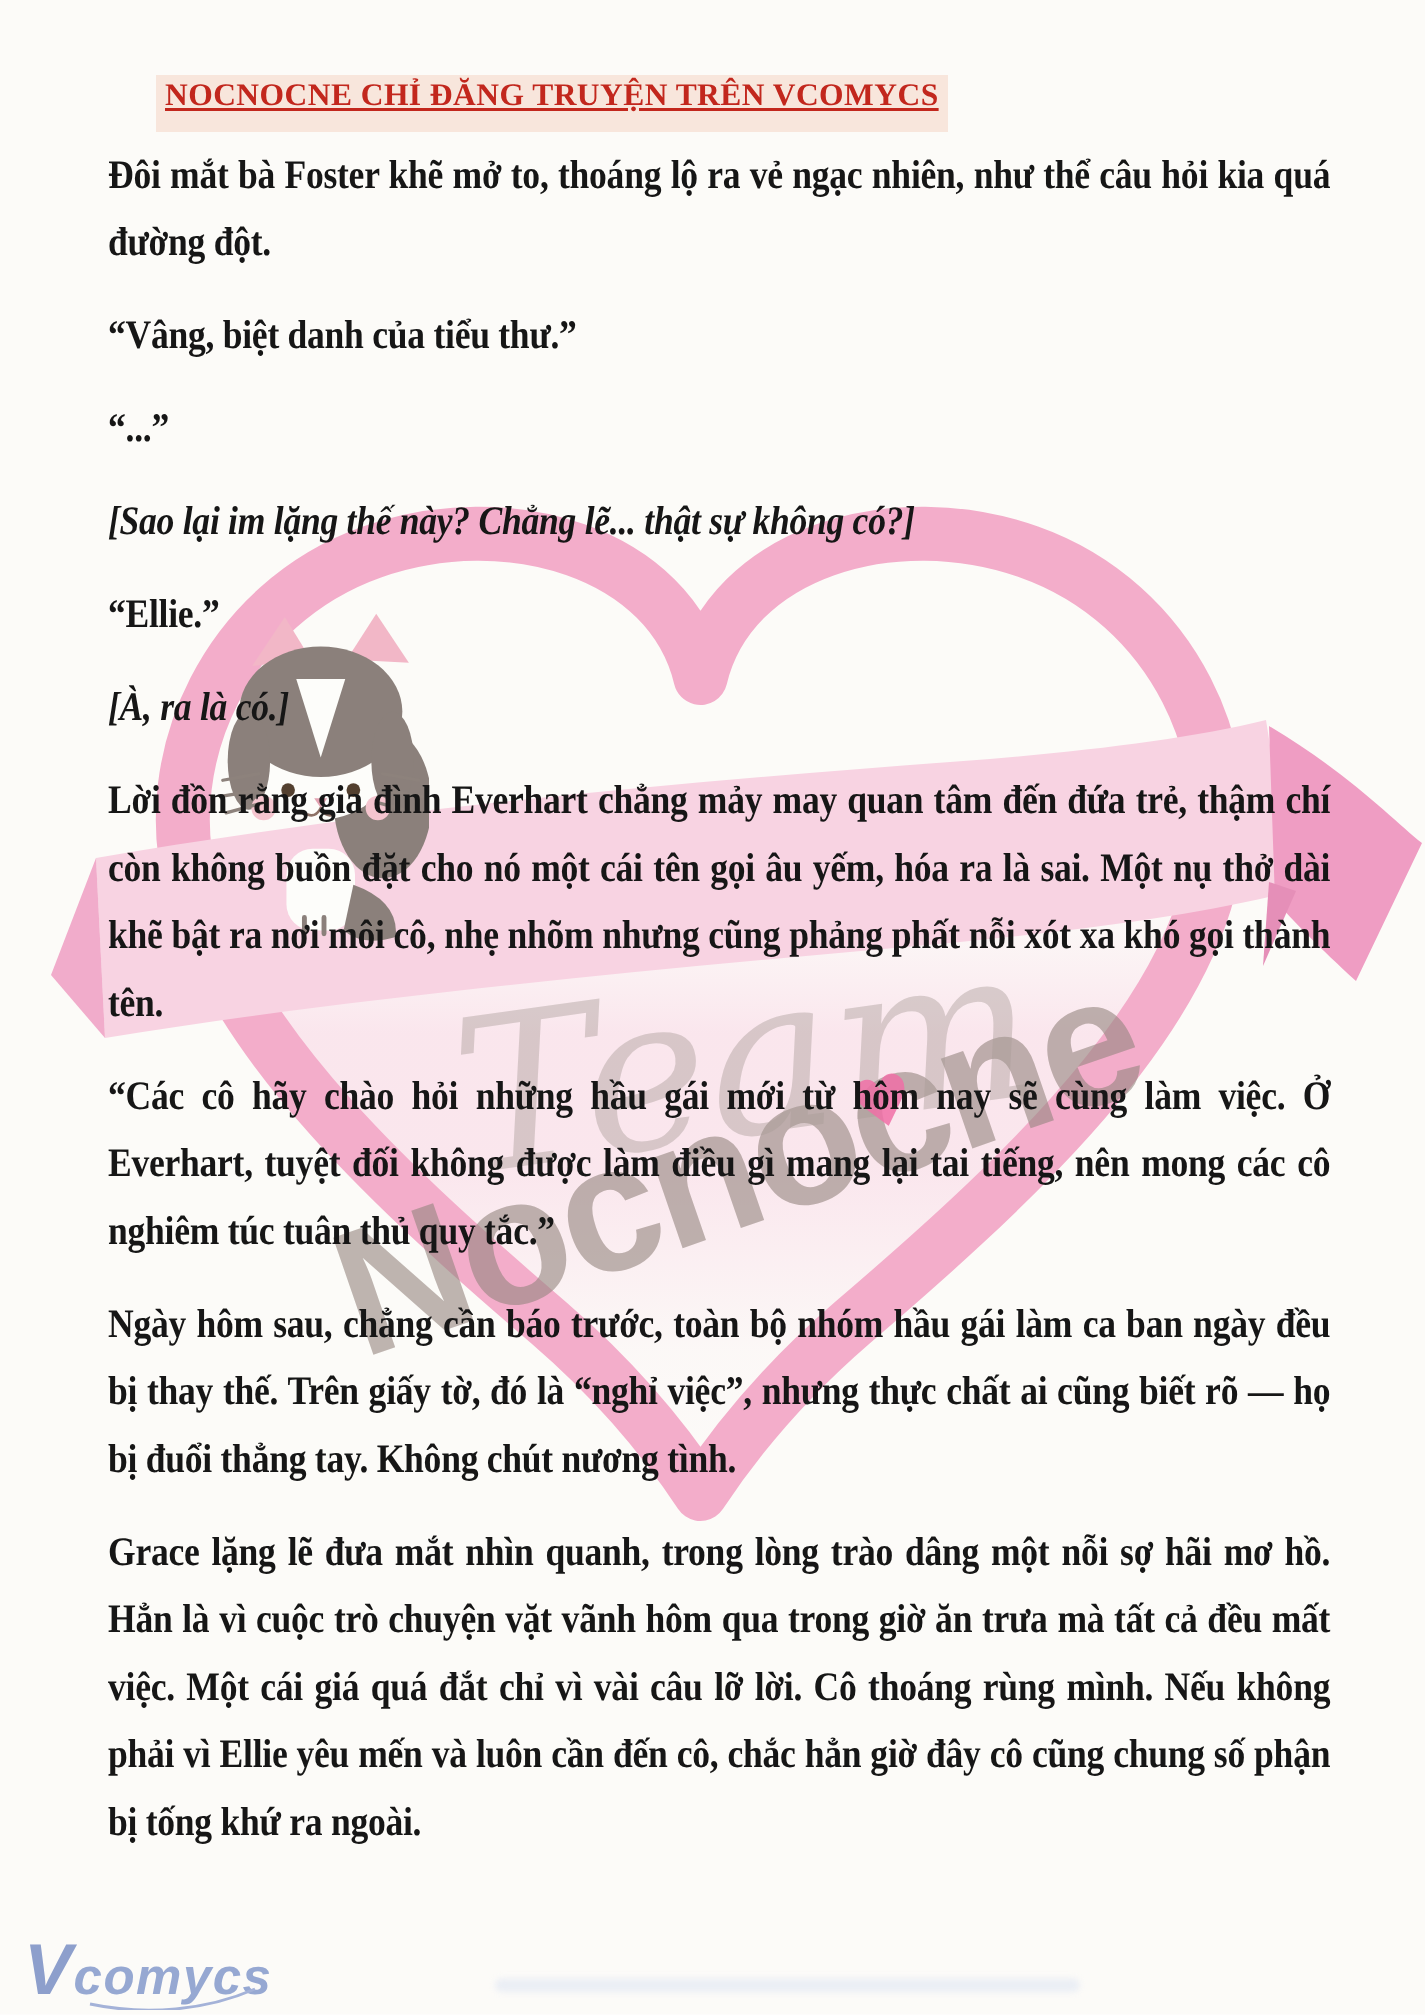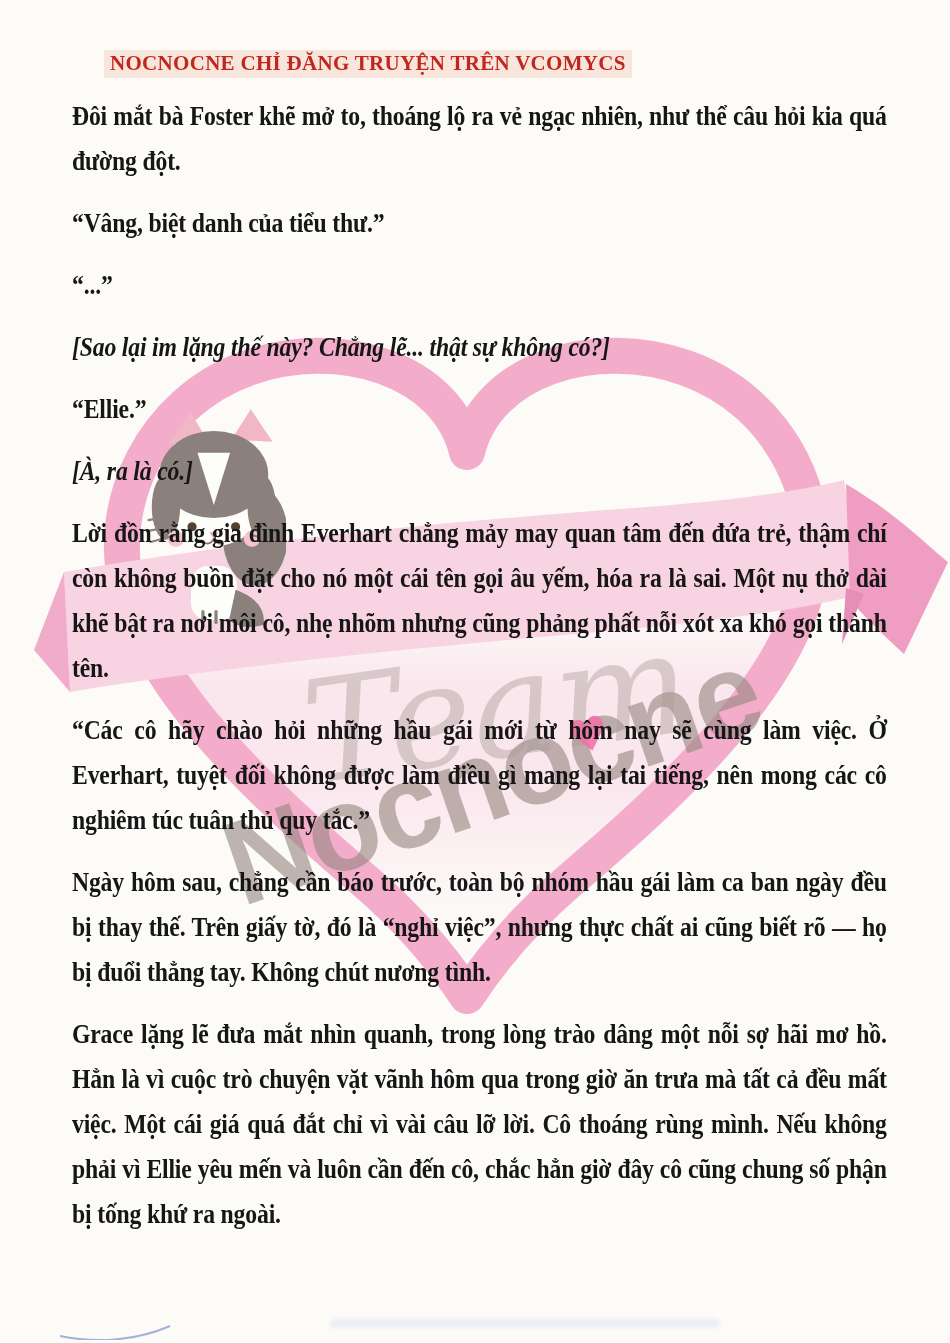--- a/index.html
+++ b/index.html
@@ -27,23 +27,23 @@
   .wm-heart-small {
     position:absolute; left:568px; top:708px;
     font-size:46px; color:rgba(240,111,166,0.85);
     transform:rotate(-14deg);
     font-family:"DejaVu Sans", sans-serif;
   }
   .cat { position:absolute; left:146px; top:407px; }
   
   .notice {
     position:absolute; left:104px; top:50px; z-index:3;
-    display:inline-block; background:#f8e6dc; padding:1px 6px 2px 6px;
+    display:inline-block; background:#f8e6dc; padding:1px 6px 12px 6px;
     font-family:"Liberation Serif", serif; font-weight:bold; font-size:21px;
-    color:#c2271d; letter-spacing:0.3px; white-space:nowrap;
+    color:#c2271d; letter-spacing:0.3px; white-space:nowrap;text-decoration:underline;
   }
   
   .content {
     position:absolute; left:72px; top:94px; width:928px; z-index:2;
     transform:scaleX(0.878); transform-origin:left top;
     color:#161616;
   }
   .content p {
     margin:0 0 17px 0;
     font-size:27px; line-height:45px; font-weight:bold;
@@ -138,17 +138,18 @@
     <p class="inner-thought">[Sao lại im lặng thế này? Chẳng lẽ... thật sự không có?]</p>
     <p>“Ellie.”</p>
     <p class="inner-thought">[À, ra là có.]</p>
     <p>Lời đồn rằng gia đình Everhart chẳng mảy may quan tâm đến đứa trẻ, thậm chí còn không buồn đặt cho nó một cái tên gọi âu yếm, hóa ra là sai. Một nụ thở dài khẽ bật ra nơi môi cô, nhẹ nhõm nhưng cũng phảng phất nỗi xót xa khó gọi thành tên.</p>
     <p>“Các cô hãy chào hỏi những hầu gái mới từ hôm nay sẽ cùng làm việc. Ở Everhart, tuyệt đối không được làm điều gì mang lại tai tiếng, nên mong các cô nghiêm túc tuân thủ quy tắc.”</p>
     <p>Ngày hôm sau, chẳng cần báo trước, toàn bộ nhóm hầu gái làm ca ban ngày đều bị thay thế. Trên giấy tờ, đó là “nghỉ việc”, nhưng thực chất ai cũng biết rõ — họ bị đuổi thẳng tay. Không chút nương tình.</p>
     <p>Grace lặng lẽ đưa mắt nhìn quanh, trong lòng trào dâng một nỗi sợ hãi mơ hồ. Hẳn là vì cuộc trò chuyện vặt vãnh hôm qua trong giờ ăn trưa mà tất cả đều mất việc. Một cái giá quá đắt chỉ vì vài câu lỡ lời. Cô thoáng rùng mình. Nếu không phải vì Ellie yêu mến và luôn cần đến cô, chắc hẳn giờ đây cô cũng chung số phận bị tống khứ ra ngoài.</p>
   </div>
 
   <div class="smudge"></div>
+  <div class="logo">Vcomycs</div>
   <svg class="logo-flourish" width="120" height="16" viewBox="0 0 120 16">
     <path d="M2 12 C40 20, 80 16, 112 2" stroke="#a4b2d8" stroke-width="2" fill="none"></path>
   </svg>
 
 </div>
 
 </body></html>

